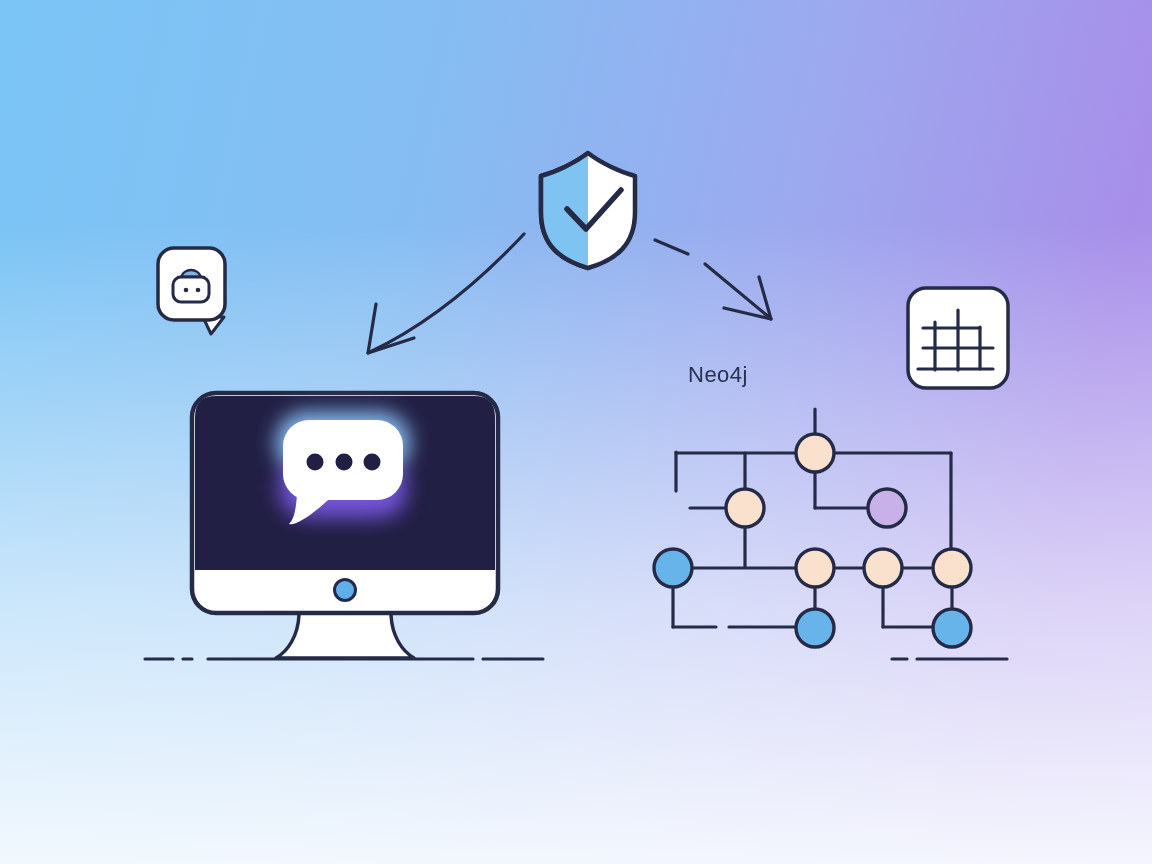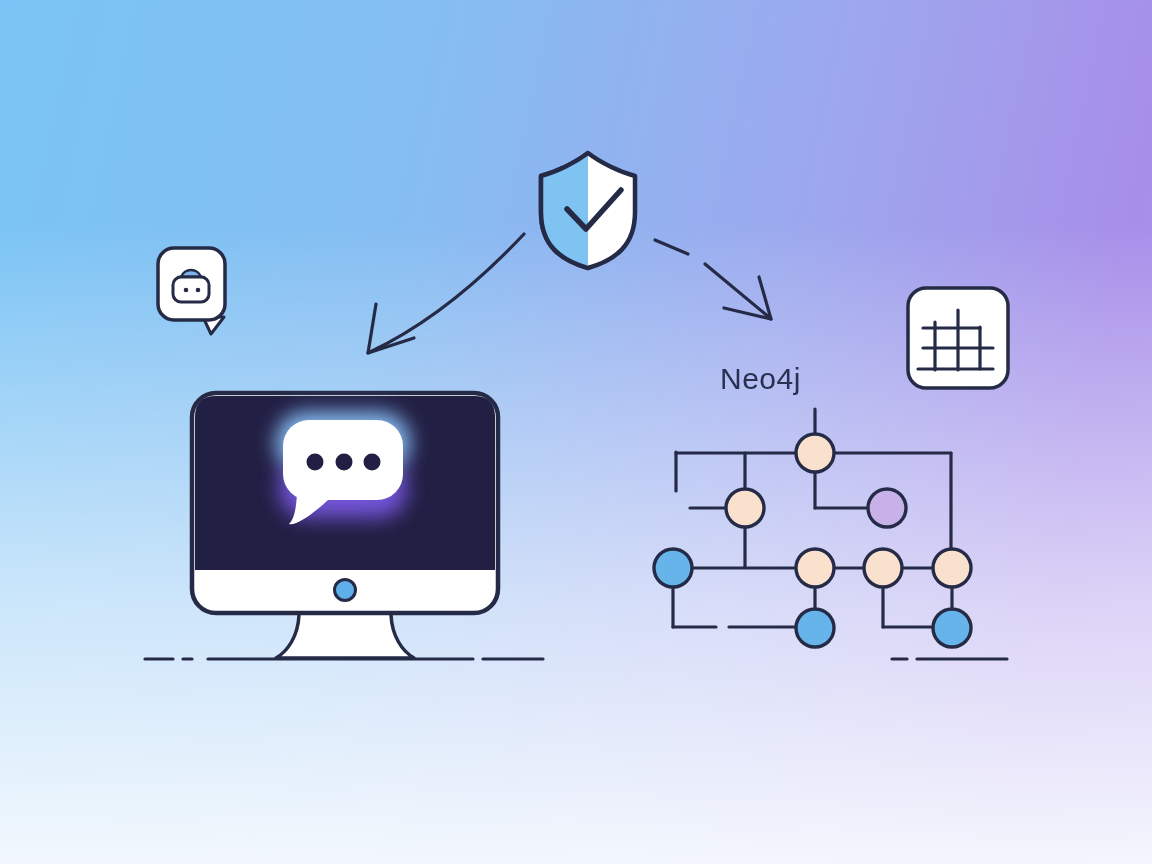--- a/index.html
+++ b/index.html
@@ -20,22 +20,22 @@
   .scene{
     position:relative;width:1152px;height:864px;
     background:
       linear-gradient(to bottom, rgba(255,255,255,0) 26%, rgba(252,253,255,0.62) 70%, rgba(248,251,254,0.95) 100%),
       linear-gradient(102deg, #7ac5f5 0%, #85bdf2 34%, #9da8ee 64%, #a78fe9 88%, #ab91ec 100%);
   }
   svg{position:absolute;inset:0;}
   .ln{stroke:var(--stroke-navy);stroke-width:3.2;stroke-linecap:round;fill:none;}
   .outline{stroke:var(--stroke-navy);stroke-linejoin:round;}
   .neo4j-label{
-    position:absolute;left:720px;top:362px;
-    font-size:30px;font-weight:500;letter-spacing:.5px;color:var(--label-color);
+    position:absolute;left:688px;top:362px;
+    font-size:22px;font-weight:500;letter-spacing:.5px;color:var(--label-color);
   }
 </style>
 </head>
 <body>
 
 <div class="scene">
   <svg width="1152" height="864" viewBox="0 0 1152 864">
     <defs>
       <filter id="blur10" x="-60%" y="-60%" width="220%" height="220%">
         <feGaussianBlur stdDeviation="10"></feGaussianBlur>

